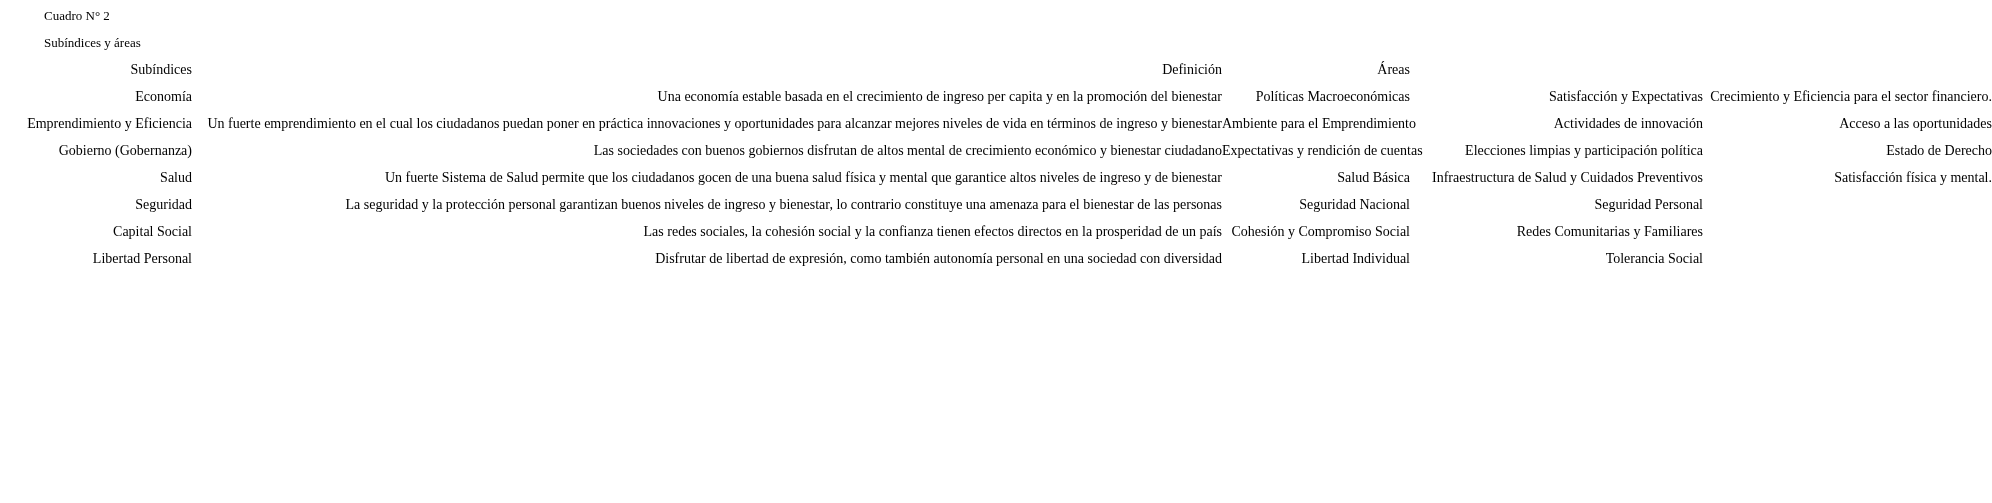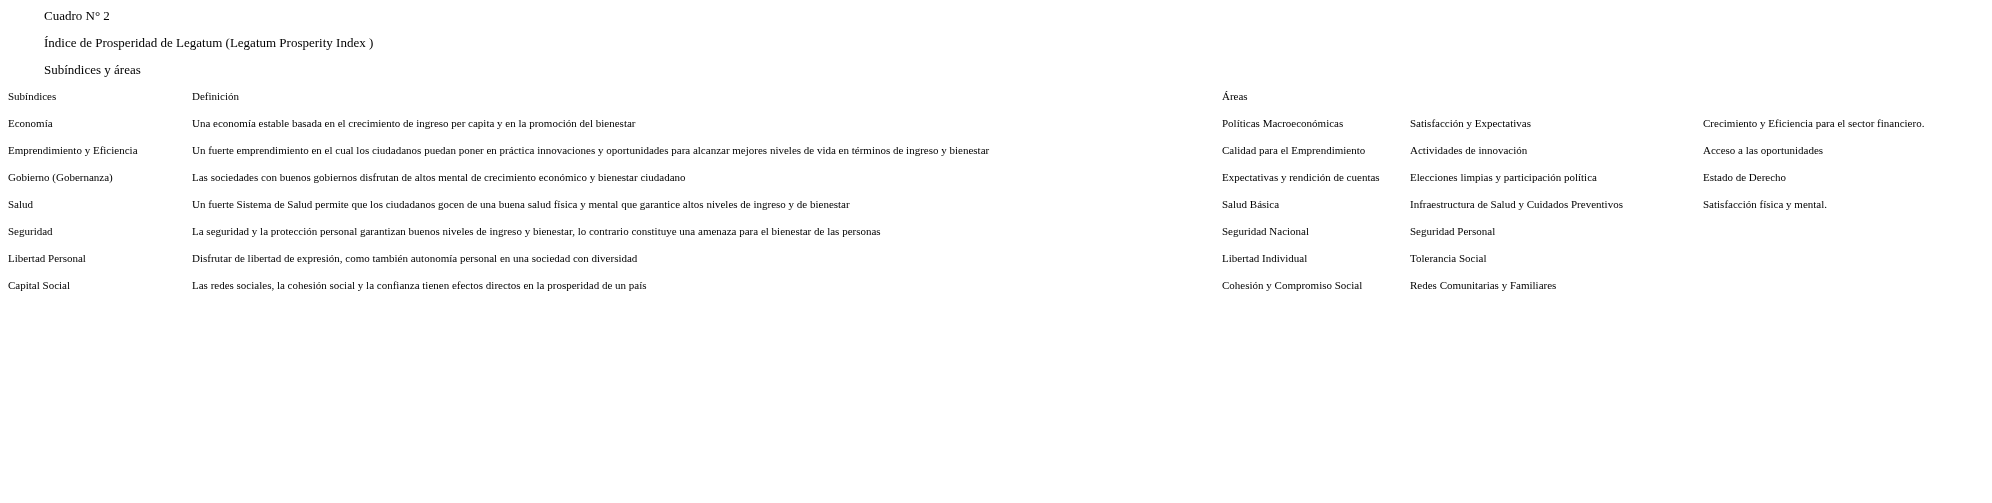--- a/index.html
+++ b/index.html
@@ -28,40 +28,39 @@
     border-collapse: collapse;
     table-layout: fixed;
     width: 1984px;
     border: none;
   }
   table.grid th,
   table.grid td {
     padding: 0;
     margin: 16px;
     border: none;
-    text-align: left;
+    text-align: right;
     vertical-align: top;
     font-weight: normal;
-    font-size: 11px;
+    font-size: 14px;
     line-height: 27px;
     white-space: nowrap;
     overflow: visible;
   }
   col.c-sub  { width: 184px; }
   col.c-def  { width: 1030px; }
   col.c-a1   { width: 188px; }
   col.c-a2   { width: 293px; }
   col.c-a3   { width: 289px; }
 </style>
 </head>
 <body>
 
 <div class="page">
   <div class="line">Cuadro N° 2</div>
-  <div class="line">Índice de Prosperidad de Legatum (Legatum Prosperity Index )</div>
   <div class="line">Subíndices y áreas</div>
 
   <table class="grid">
     <colgroup>
       <col class="c-sub">
         <col class="c-def">
         <col class="c-a1">
         <col class="c-a2">
         <col class="c-a3">
     </colgroup>
@@ -78,21 +77,21 @@
       <tr>
         <td>Economía</td>
         <td>Una economía estable basada en el crecimiento de ingreso per capita y en la promoción del bienestar</td>
         <td>Políticas Macroeconómicas</td>
         <td>Satisfacción y Expectativas</td>
         <td>Crecimiento y Eficiencia para el sector financiero.</td>
       </tr>
       <tr>
         <td>Emprendimiento y Eficiencia</td>
         <td>Un fuerte emprendimiento en el cual los ciudadanos puedan poner en práctica innovaciones y oportunidades para alcanzar mejores niveles de vida en términos de ingreso y bienestar</td>
-        <td>Calidad para el Emprendimiento</td>
+        <td>Ambiente para el Emprendimiento</td>
         <td>Actividades de innovación</td>
         <td>Acceso a las oportunidades</td>
       </tr>
       <tr>
         <td>Gobierno (Gobernanza)</td>
         <td>Las sociedades con buenos gobiernos disfrutan de altos mental de crecimiento económico y bienestar ciudadano</td>
         <td>Expectativas y rendición de cuentas</td>
         <td>Elecciones limpias y participación política</td>
         <td>Estado de Derecho</td>
       </tr>
@@ -104,28 +103,28 @@
         <td>Satisfacción física y mental.</td>
       </tr>
       <tr>
         <td>Seguridad</td>
         <td>La seguridad y la protección personal garantizan buenos niveles de ingreso y bienestar, lo contrario constituye una amenaza para el bienestar de las personas</td>
         <td>Seguridad Nacional</td>
         <td>Seguridad Personal</td>
         <td></td>
       </tr>
       <tr>
+        <td>Capital Social</td>
+        <td>Las redes sociales, la cohesión social y la confianza tienen efectos directos en la prosperidad de un país</td>
+        <td>Cohesión y Compromiso Social</td>
+        <td>Redes Comunitarias y Familiares</td>
+        <td></td>
+      </tr>
+      <tr>
         <td>Libertad Personal</td>
         <td>Disfrutar de libertad de expresión, como también autonomía personal en una sociedad con diversidad</td>
         <td>Libertad Individual</td>
         <td>Tolerancia Social</td>
-        <td></td>
-      </tr>
-      <tr>
-        <td>Capital Social</td>
-        <td>Las redes sociales, la cohesión social y la confianza tienen efectos directos en la prosperidad de un país</td>
-        <td>Cohesión y Compromiso Social</td>
-        <td>Redes Comunitarias y Familiares</td>
         <td></td>
       </tr>
     </tbody>
   </table>
 </div>
 
 </body></html>

